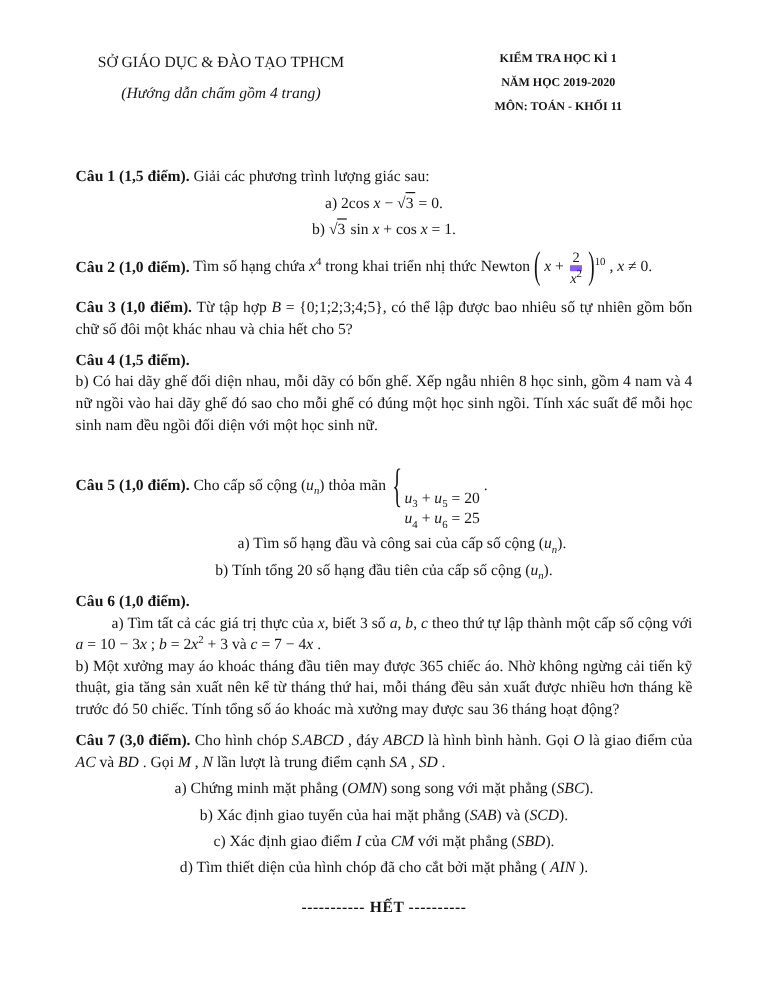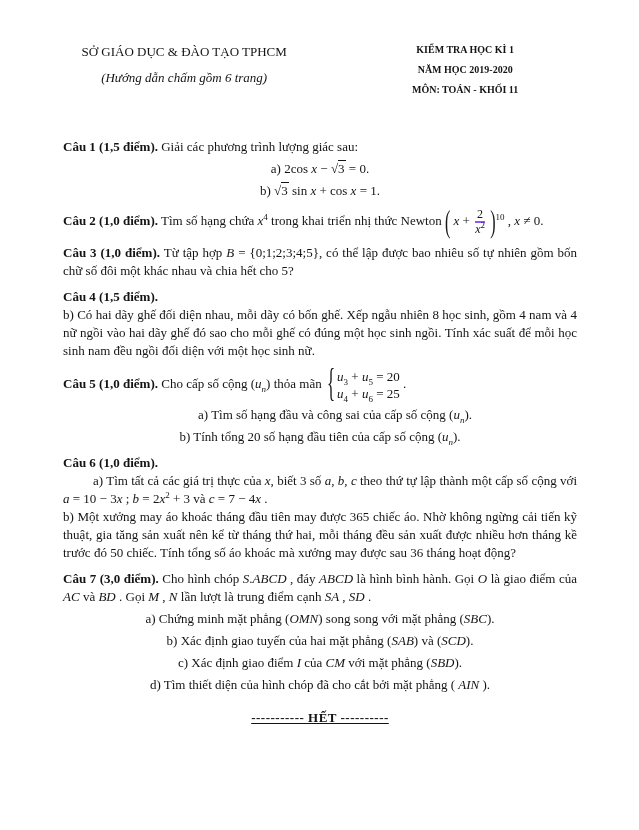--- a/index.html
+++ b/index.html
@@ -20,36 +20,36 @@
   .h-right div{margin-bottom:9px;}
   .question{margin-bottom:8px;}
   .p{margin:0;text-align:justify;line-height:18px;}
   .qlabel{font-weight:bold;}
   .item.math{text-align:center;margin:4px 0;}
   .indent{text-indent:30px;}
   sup,sub{font-size:9px;line-height:0;}
   .rad{display:inline-block;border-top:1px solid #141414;line-height:13px;padding:1px 1px 0 0;}
   .frac{display:inline-block;vertical-align:middle;text-align:center;line-height:13px;font-size:12px;padding:0 2px;}
   .fn,.fd{display:block;}
-  .fd{border-top:2px solid #8b5cf6;}
+  .fd{border-top:5px solid #8b5cf6;}
   .bp{display:inline-block;transform:scaleY(2.0);font-size:16px;vertical-align:-2px;font-weight:normal;}
   .cases{display:inline-flex;align-items:center;vertical-align:middle;margin-left:2px;}
   .brace{display:inline-block;transform:scaleY(2.3);font-size:17px;font-weight:normal;margin-right:2px;}
-  .stack{display:inline-flex;flex-direction:column;line-height:17px;text-align:right;}
-  .footer{text-align:center;font-weight:bold;margin-top:16px;letter-spacing:0.5px;text-decoration:underline;}
+  .stack{display:inline-flex;flex-direction:column;line-height:17px;text-align:right;margin-top:35px;}
+  .footer{text-align:center;font-weight:bold;margin-top:16px;letter-spacing:0.5px;}
 </style>
 </head>
 <body>
 
 <div class="page">
 
   <div class="header">
     <div class="h-left">
       <div class="l1">SỞ GIÁO DỤC &amp; ĐÀO TẠO TPHCM</div>
-      <div class="l3">(Hướng dẫn chấm gồm 6 trang)</div>
+      <div class="l3">(Hướng dẫn chấm gồm 4 trang)</div>
     </div>
     <div class="h-right">
       <div>KIỂM TRA HỌC KÌ 1</div>
       <div>NĂM HỌC 2019-2020</div>
       <div>MÔN: TOÁN - KHỐI 11</div>
     </div>
   </div>
 
   <div>
       <div class="question">

